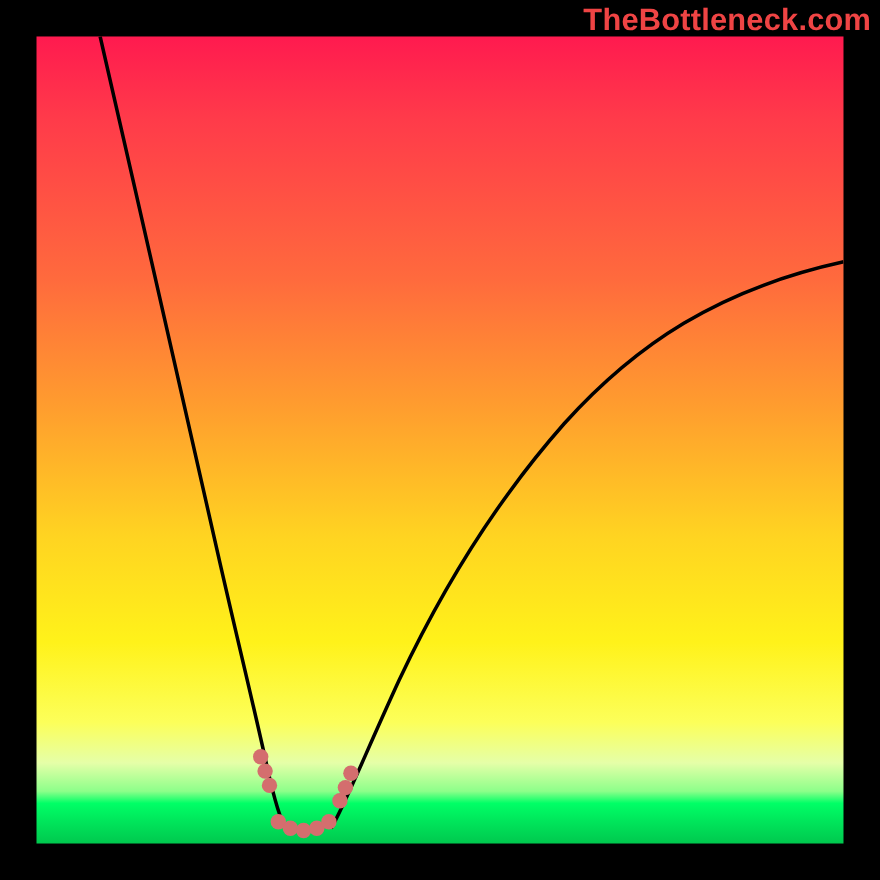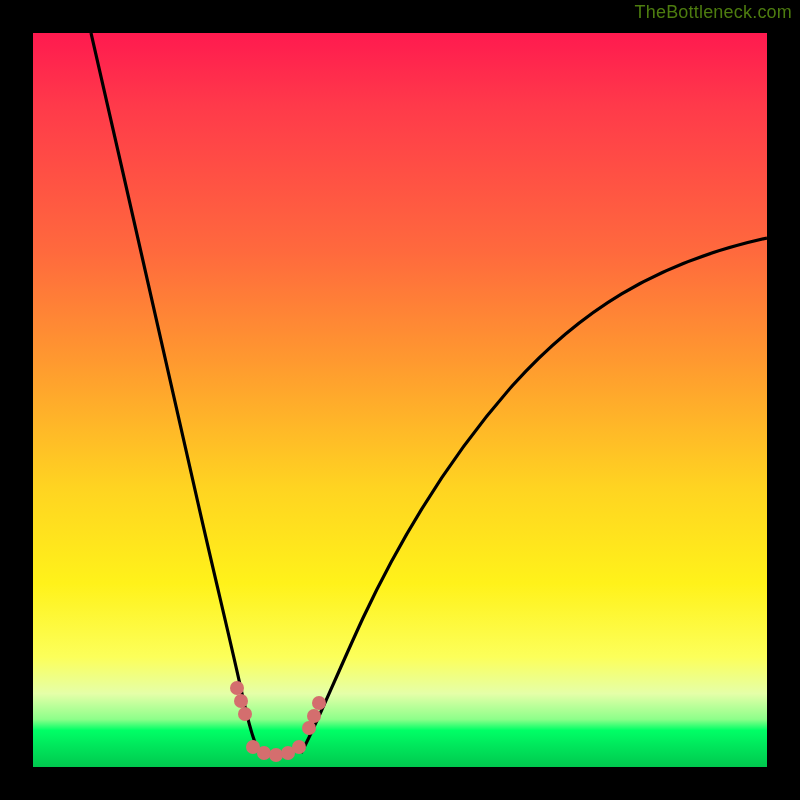--- a/index.html
+++ b/index.html
@@ -15,23 +15,23 @@
     position: absolute;
     left: 0; top: 0;
     width: 800px;
     height: 800px;
     background: #000;
   }
   .watermark {
     position: absolute;
     top: 2px;
     right: 8px;
-    color: #4d7c0f;
-    font-size: 18px;
-    font-weight: 400;
+    color: #ef4444;
+    font-size: 28px;
+    font-weight: 700;
     letter-spacing: 0.2px;
     z-index: 5;
   }
   .plot-area {
     position: absolute;
     left: 33px;
     top: 33px;
     width: 734px;
     height: 734px;
     overflow: hidden;

